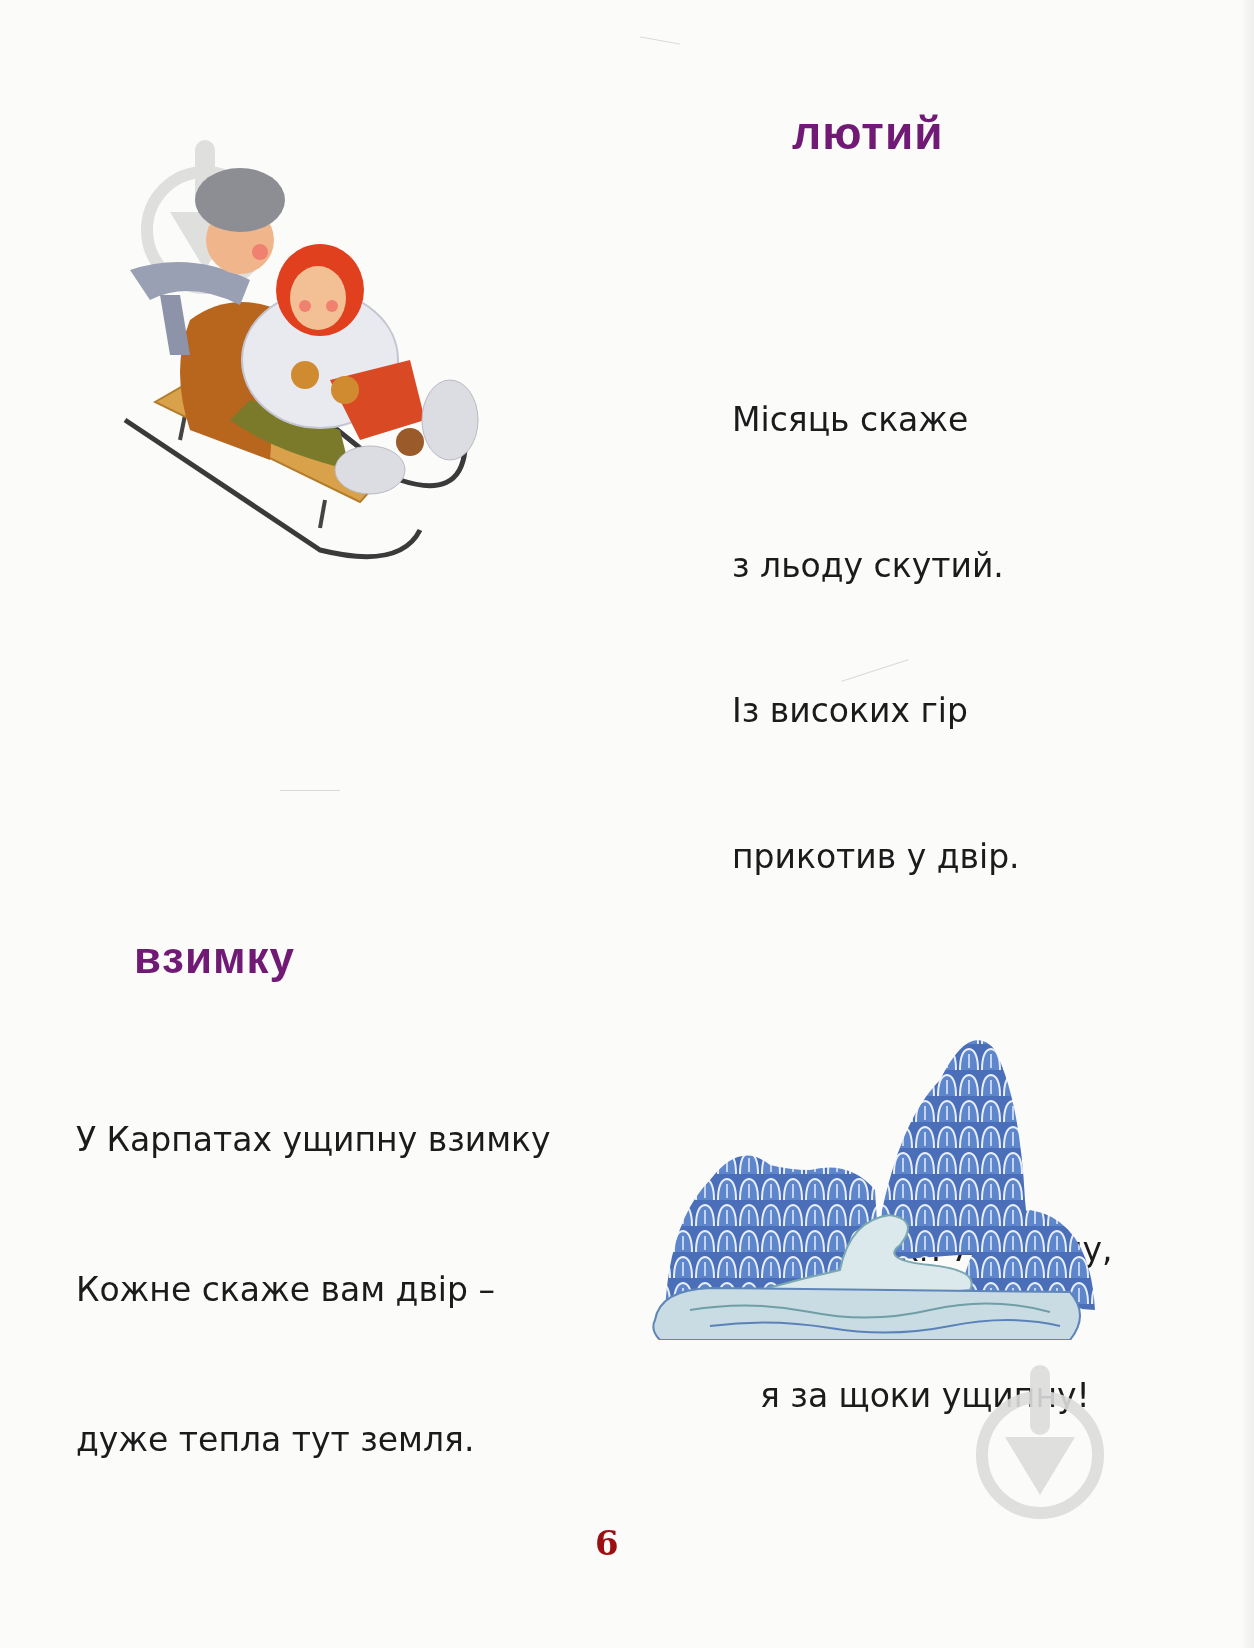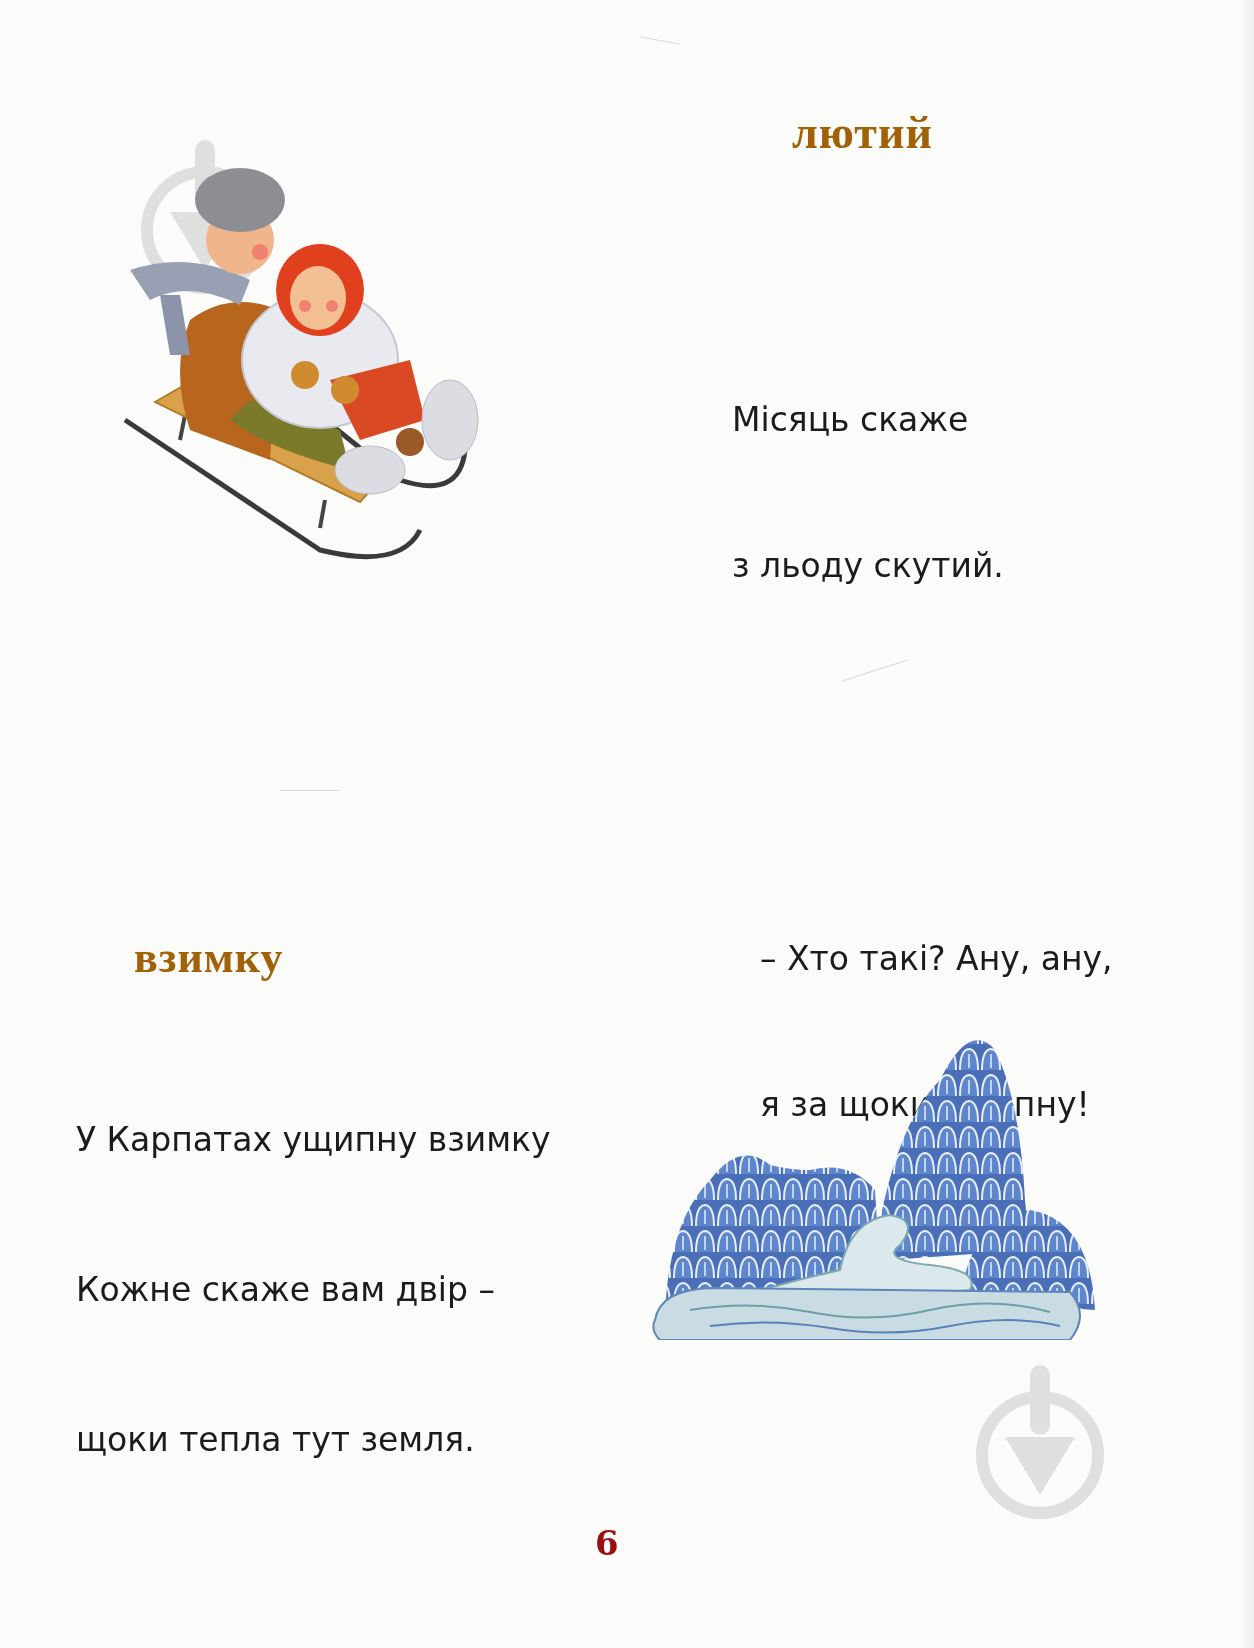--- a/index.html
+++ b/index.html
@@ -10,23 +10,23 @@
       overflow: hidden;
       font-family: "DejaVu Sans", sans-serif;
       color: #1a1a1a;
     }
     .page-shade {
       position: absolute; right: 0; top: 0; width: 14px; height: 1648px;
       background: linear-gradient(to right, rgba(0,0,0,0), rgba(0,0,0,0.05));
     }
     .title {
       position: absolute;
-      font-family: Liberation Serif, serif;
+      font-family: Liberation Sans, sans-serif;
       font-weight: bold;
-      color: #a16207;
+      color: #701a75;
       letter-spacing: 1px;
       font-size: 46px;
       line-height: 1;
     }
     .title-1 { left: 792px; top: 110px; }
     .title-2 { left: 134px; top: 936px; font-size: 44px; }
     .poem {
       position: absolute;
       font-size: 33px;
       line-height: 48.5px;
@@ -100,34 +100,36 @@
   <ellipse cx="330" cy="290" rx="28" ry="40" fill="#dcdde3" stroke="#b9bac2"></ellipse>
   <circle cx="290" cy="312" r="14" fill="#9a5a2a"></circle>
 </svg>
 
 <div class="title title-1">лютий</div>
 
 <div class="poem poem-1">
   <div class="stanza">
     <div>Місяць скаже</div>
     <div>з льоду скутий.</div>
+    <div>Із високих гір</div>
+    <div>прикотив у двір.</div>
   </div>
   <div class="stanza indent">
     <div>– Хто такі? Ану, ану,</div>
     <div>я за щоки ущипну!</div>
   </div>
   
 </div>
 
 <div class="title title-2">взимку</div>
 
 <div class="poem poem-2">
   <div>У Карпатах ущипну взимку</div>
   <div>Кожне скаже вам двір –</div>
-  <div>щоки тепла тут земля.</div>
+  <div>дуже тепла тут земля.</div>
   
   
   
 </div>
 
 <svg class="illustration mountains" viewBox="0 0 450 320">
   <defs>
     <pattern id="trees" width="22" height="26" patternUnits="userSpaceOnUse">
       <rect width="22" height="26" fill="#4a6fb8"></rect>
       <path d="M2 24 Q2 4 11 3 Q20 4 20 24" fill="#5e86cc" stroke="#e8eef8" stroke-width="2"></path>

